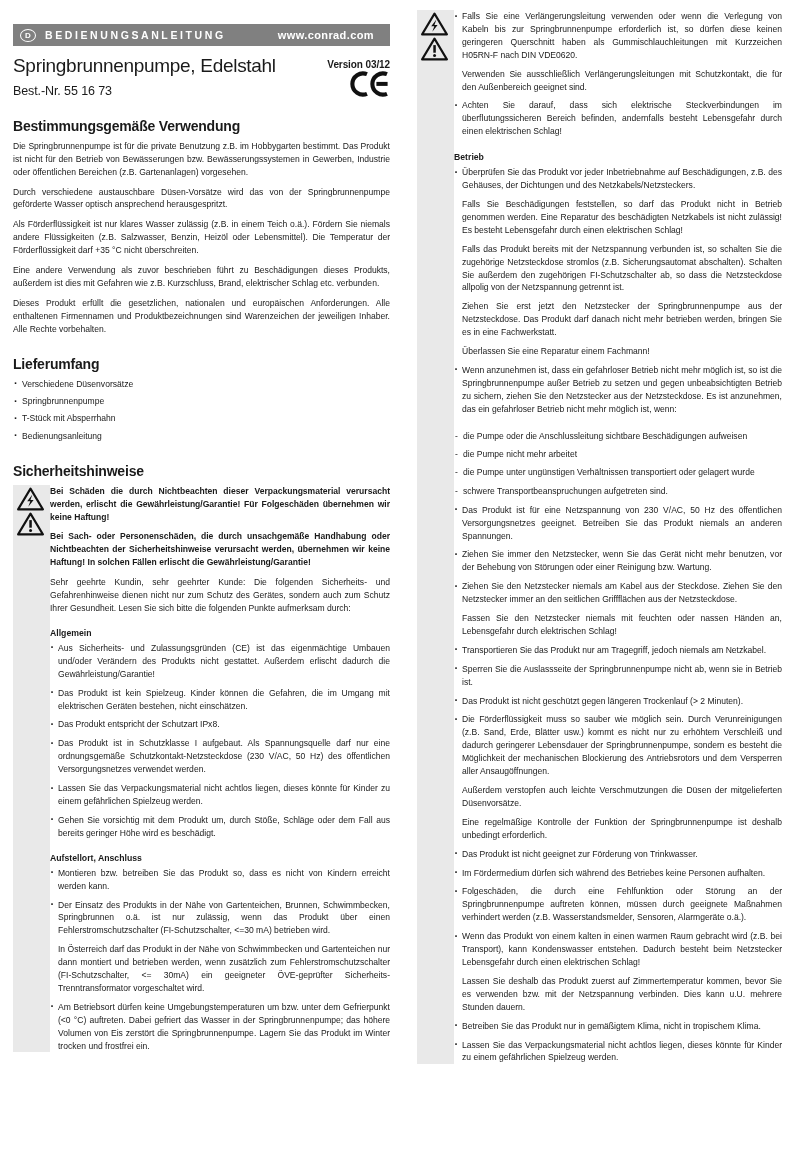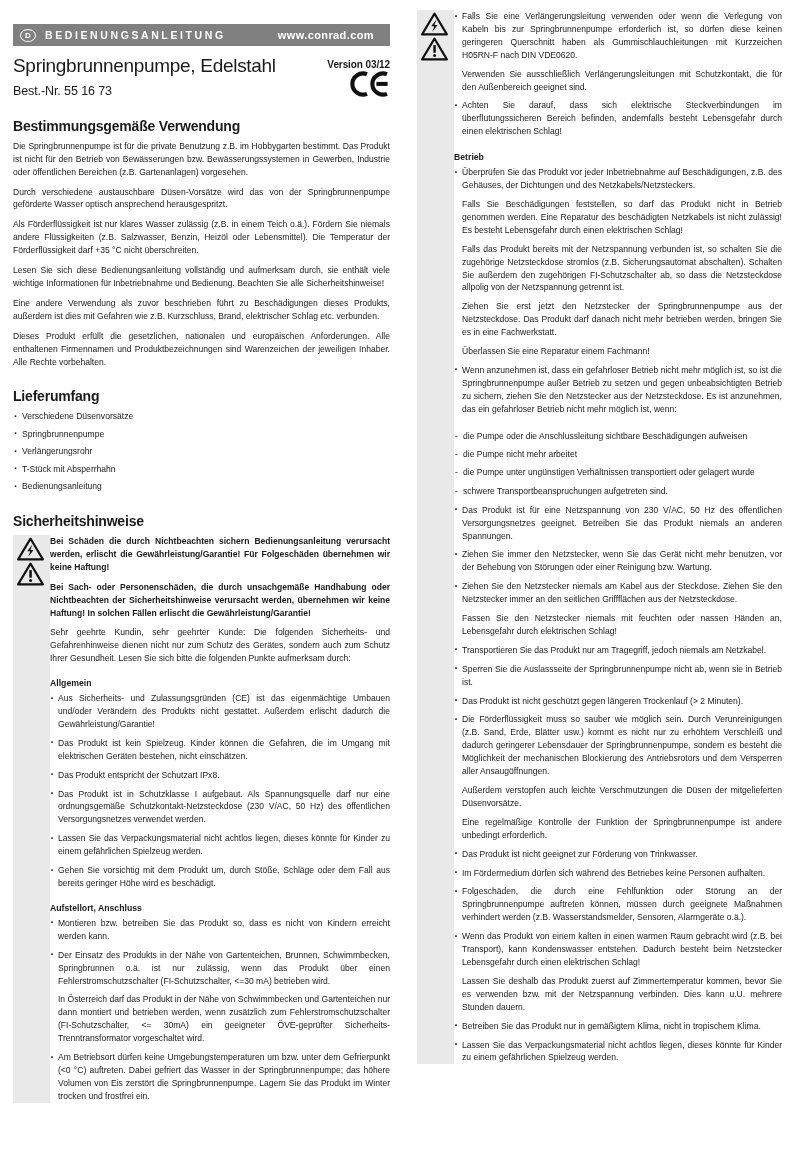--- a/index.html
+++ b/index.html
@@ -255,50 +255,48 @@
             <rect x="28.4" y="10.9" width="11.2" height="4.0" fill="#111"></rect>
           </svg>
         </div>
       </div>
     </div>
 
     <h2 class="sec">Bestimmungsgemäße Verwendung</h2>
     <p class="body">Die Springbrunnenpumpe ist für die private Benutzung z.B. im Hobbygarten bestimmt. Das Produkt ist nicht für den Betrieb von Bewässerungen bzw. Bewässerungssystemen in Gewerben, Industrie oder öffentlichen Bereichen (z.B. Gartenanlagen) vorgesehen.</p>
     <p class="body">Durch verschiedene austauschbare Düsen-Vorsätze wird das von der Springbrunnenpumpe geförderte Wasser optisch ansprechend herausgespritzt.</p>
     <p class="body">Als Förderflüssigkeit ist nur klares Wasser zulässig (z.B. in einem Teich o.ä.). Fördern Sie niemals andere Flüssigkeiten (z.B. Salzwasser, Benzin, Heizöl oder Lebensmittel). Die Temperatur der Förderflüssigkeit darf +35 °C nicht überschreiten.</p>
-    <p class="body">Lesen Sie sich diese Bedienungsanleitung vollständig und aufmerksam durch, sie enthält viele wichtige Informationen für Inbetriebnahme und Bedienung. Beachten Sie alle Sicherheitshinweise!</p>
     <p class="body">Eine andere Verwendung als zuvor beschrieben führt zu Beschädigungen dieses Produkts, außerdem ist dies mit Gefahren wie z.B. Kurzschluss, Brand, elektrischer Schlag etc. verbunden.</p>
     <p class="body">Dieses Produkt erfüllt die gesetzlichen, nationalen und europäischen Anforderungen. Alle enthaltenen Firmennamen und Produktbezeichnungen sind Warenzeichen der jeweiligen Inhaber. Alle Rechte vorbehalten.</p>
 
     <h2 class="sec">Lieferumfang</h2>
     <ul class="plain">
       <li>Verschiedene Düsenvorsätze</li>
       <li>Springbrunnenpumpe</li>
-      <li>Verlängerungsrohr</li>
       <li>T-Stück mit Absperrhahn</li>
       <li>Bedienungsanleitung</li>
     </ul>
 
     <h2 class="sec">Sicherheitshinweise</h2>
 
     <div class="band-wrap">
       <div class="band"></div>
       <div class="icons">
         <svg width="27" height="24" viewBox="0 0 27 24" aria-hidden="true">
           <path d="M13.5 1.6 L25.9 22.4 L1.1 22.4 Z" fill="none" stroke="#111" stroke-width="2.1" stroke-linejoin="round"></path>
           <path d="M15.4 7.6 L10.2 14.2 L13.3 14.2 L11.3 19.8 L16.6 12.9 L13.4 12.9 Z" fill="#111"></path>
         </svg>
         <svg width="27" height="24" viewBox="0 0 27 24" aria-hidden="true">
           <path d="M13.5 1.6 L25.9 22.4 L1.1 22.4 Z" fill="none" stroke="#111" stroke-width="2.1" stroke-linejoin="round"></path>
           <rect x="12.3" y="8.1" width="2.5" height="7.6" fill="#111"></rect>
           <circle cx="13.55" cy="18.6" r="1.5" fill="#111"></circle>
         </svg>
       </div>
       <div class="band-body">
-        <p class="warn">Bei Schäden die durch Nichtbeachten sichern Bedienungsanleitung verursacht werden, erlischt die Gewährleistung/Garantie! Für Folgeschäden übernehmen wir keine Haftung!</p>
+        <p class="warn">Bei Schäden die durch Nichtbeachten dieser Verpackungsmaterial verursacht werden, erlischt die Gewährleistung/Garantie! Für Folgeschäden übernehmen wir keine Haftung!</p>
         <p class="warn">Bei Sach- oder Personenschäden, die durch unsachgemäße Handhabung oder Nichtbeachten der Sicherheitshinweise verursacht werden, übernehmen wir keine Haftung! In solchen Fällen erlischt die Gewährleistung/Garantie!</p>
         <p class="body">Sehr geehrte Kundin, sehr geehrter Kunde: Die folgenden Sicherheits- und Gefahrenhinweise dienen nicht nur zum Schutz des Gerätes, sondern auch zum Schutz Ihrer Gesundheit. Lesen Sie sich bitte die folgenden Punkte aufmerksam durch:</p>
 
         <div class="sub">Allgemein</div>
         <ul class="dot">
           <li>Aus Sicherheits- und Zulassungsgründen (CE) ist das eigenmächtige Umbauen und/oder Verändern des Produkts nicht gestattet. Außerdem erlischt dadurch die Gewährleistung/Garantie!</li>
           <li>Das Produkt ist kein Spielzeug. Kinder können die Gefahren, die im Umgang mit elektrischen Geräten bestehen, nicht einschätzen.</li>
           <li>Das Produkt entspricht der Schutzart IPx8.</li>
           <li>Das Produkt ist in Schutzklasse I aufgebaut. Als Spannungsquelle darf nur eine ordnungsgemäße Schutzkontakt-Netzsteckdose (230 V/AC, 50 Hz) des öffentlichen Versorgungsnetzes verwendet werden.</li>
           <li>Lassen Sie das Verpackungsmaterial nicht achtlos liegen, dieses könnte für Kinder zu einem gefährlichen Spielzeug werden.</li>
@@ -359,21 +357,21 @@
         <ul class="dot">
           <li>Das Produkt ist für eine Netzspannung von 230 V/AC, 50 Hz des öffentlichen Versorgungsnetzes geeignet. Betreiben Sie das Produkt niemals an anderen Spannungen.</li>
           <li>Ziehen Sie immer den Netzstecker, wenn Sie das Gerät nicht mehr benutzen, vor der Behebung von Störungen oder einer Reinigung bzw. Wartung.</li>
           <li>Ziehen Sie den Netzstecker niemals am Kabel aus der Steckdose. Ziehen Sie den Netzstecker immer an den seitlichen Griffflächen aus der Netzsteckdose.</li>
           <li class="nobullet">Fassen Sie den Netzstecker niemals mit feuchten oder nassen Händen an, Lebensgefahr durch elektrischen Schlag!</li>
           <li>Transportieren Sie das Produkt nur am Tragegriff, jedoch niemals am Netzkabel.</li>
           <li>Sperren Sie die Auslassseite der Springbrunnenpumpe nicht ab, wenn sie in Betrieb ist.</li>
           <li>Das Produkt ist nicht geschützt gegen längeren Trockenlauf (&gt; 2 Minuten).</li>
           <li>Die Förderflüssigkeit muss so sauber wie möglich sein. Durch Verunreinigungen (z.B. Sand, Erde, Blätter usw.) kommt es nicht nur zu erhöhtem Verschleiß und dadurch geringerer Lebensdauer der Springbrunnenpumpe, sondern es besteht die Möglichkeit der mechanischen Blockierung des Antriebsrotors und dem Versperren aller Ansaugöffnungen.</li>
           <li class="nobullet">Außerdem verstopfen auch leichte Verschmutzungen die Düsen der mitgelieferten Düsenvorsätze.</li>
-          <li class="nobullet">Eine regelmäßige Kontrolle der Funktion der Springbrunnenpumpe ist andere unbedingt erforderlich.</li>
+          <li class="nobullet">Eine regelmäßige Kontrolle der Funktion der Springbrunnenpumpe ist deshalb unbedingt erforderlich.</li>
           <li>Das Produkt ist nicht geeignet zur Förderung von Trinkwasser.</li>
           <li>Im Fördermedium dürfen sich während des Betriebes keine Personen aufhalten.</li>
           <li>Folgeschäden, die durch eine Fehlfunktion oder Störung an der Springbrunnenpumpe auftreten können, müssen durch geeignete Maßnahmen verhindert werden (z.B. Wasserstandsmelder, Sensoren, Alarmgeräte o.ä.).</li>
           <li>Wenn das Produkt von einem kalten in einen warmen Raum gebracht wird (z.B. bei Transport), kann Kondenswasser entstehen. Dadurch besteht beim Netzstecker Lebensgefahr durch einen elektrischen Schlag!</li>
           <li class="nobullet">Lassen Sie deshalb das Produkt zuerst auf Zimmertemperatur kommen, bevor Sie es verwenden bzw. mit der Netzspannung verbinden. Dies kann u.U. mehrere Stunden dauern.</li>
           <li>Betreiben Sie das Produkt nur in gemäßigtem Klima, nicht in tropischem Klima.</li>
           <li>Lassen Sie das Verpackungsmaterial nicht achtlos liegen, dieses könnte für Kinder zu einem gefährlichen Spielzeug werden.</li>
         </ul>
 
       </div>

